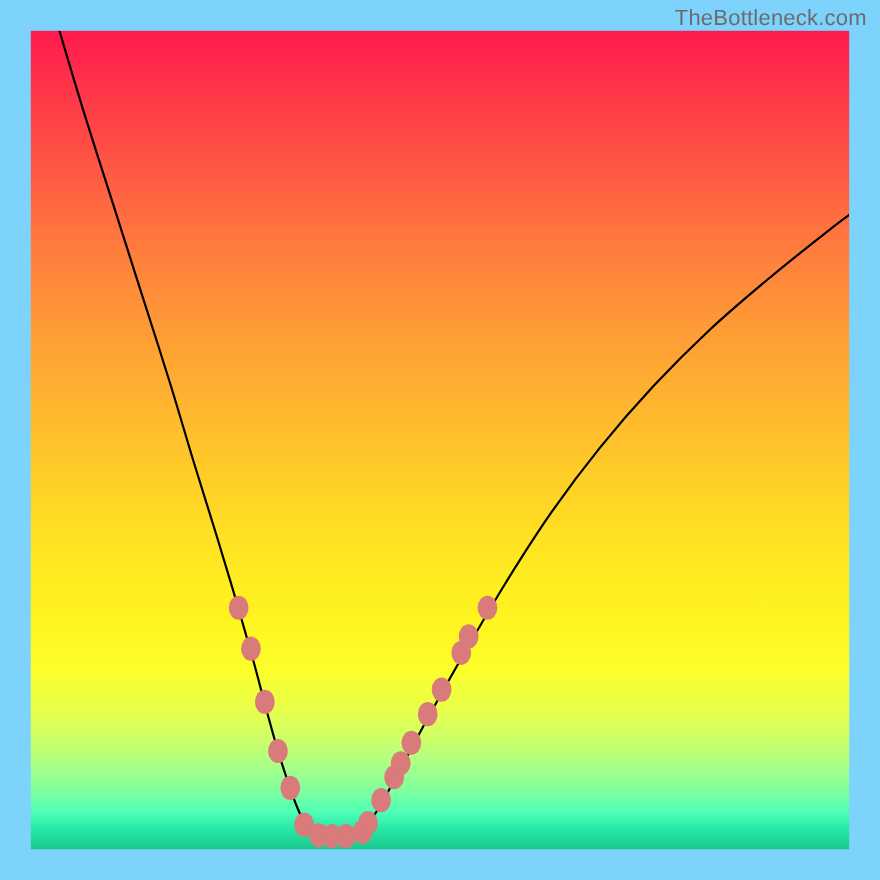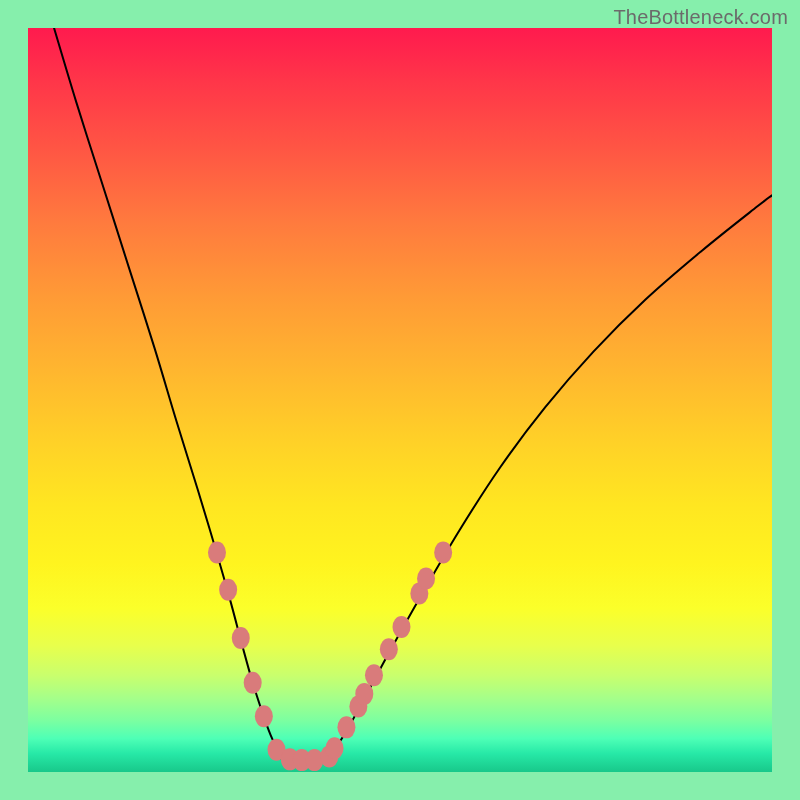--- a/index.html
+++ b/index.html
@@ -10,21 +10,21 @@
     overflow: hidden;
     background: #000;
     font-family: Arial, Helvetica, sans-serif;
   }
   .frame {
     position: absolute;
     left: 0;
     top: 0;
     width: 800px;
     height: 800px;
-    background: #86efac;
+    background: #7dd3fc;
   }
   .plot {
     position: absolute;
     left: 28px;
     top: 28px;
     width: 744px;
     height: 744px;
     overflow: hidden;
     background: linear-gradient(
       to bottom,

